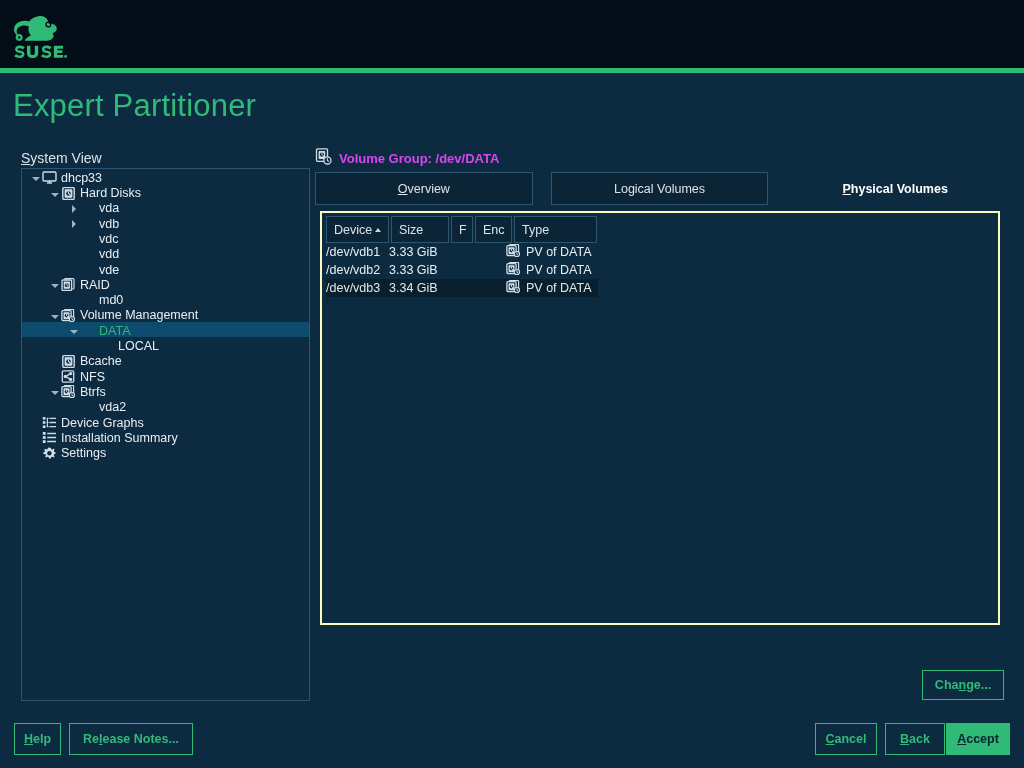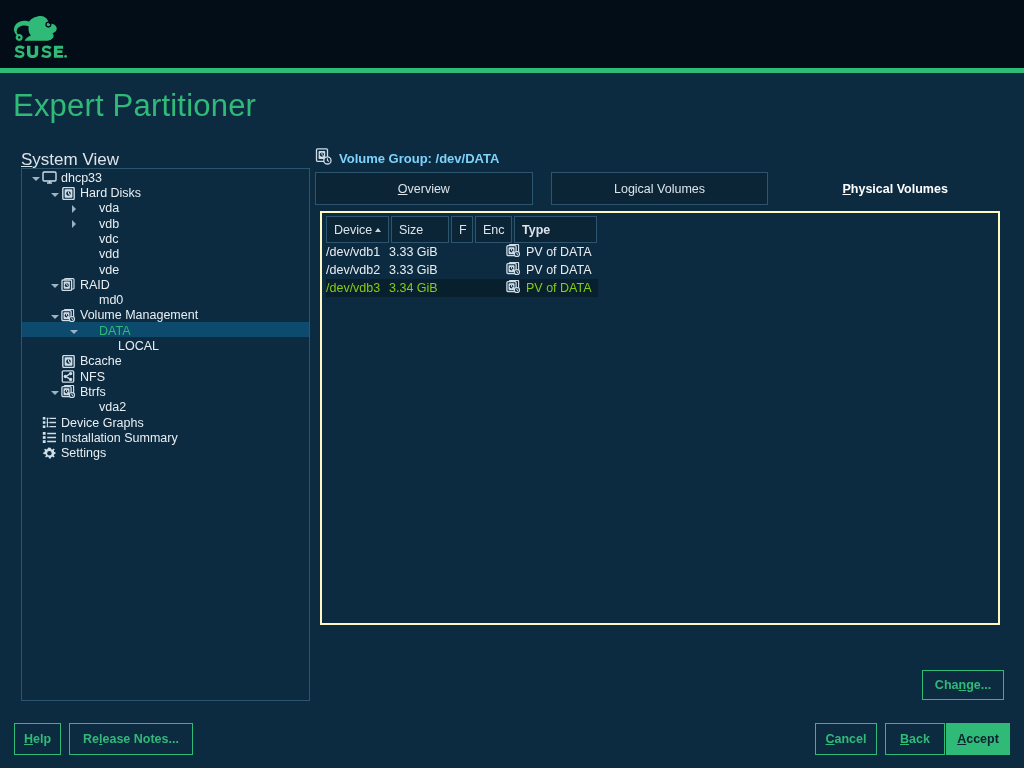--- a/index.html
+++ b/index.html
@@ -36,21 +36,21 @@
     position: absolute; left: 13px; top: 88px;
     font-size: 31px; font-weight: 400;
     color: #30ba78;
     letter-spacing: .2px;
     white-space: nowrap;
   }
 
   
   #system-view-label {
     position: absolute; left: 21px; top: 150px;
-    font-size: 17px; color: #dbe4ea;
+    font-size: 14px; color: #dbe4ea;
   }
   #tree-panel {
     position: absolute; left: 21px; top: 168px;
     width: 289px; height: 533px;
     border: 1px solid #2c5570;
     background: #0d2b40;
     overflow: hidden;
   }
   .tree-row {
     position: relative;
@@ -91,21 +91,21 @@
     position: relative;
   }
   .tw-icon svg { display: block; }
   .tw-label { line-height: 1; }
 
   
   #vg-header {
     position: absolute; left: 315px; top: 148px;
     display: flex; align-items: center;
     font-size: 13px; font-weight: bold;
-    color: #7dd3fc;
+    color: #d946ef;
   }
   #vg-header .hdr-icon { margin-right: 7px; display: block; }
 
   #tabbar {
     position: absolute; left: 315px; top: 172px;
     width: 689px; height: 33px;
     display: flex;
     gap: 17px;
   }
   .tab {
@@ -163,21 +163,21 @@
     display: flex; align-items: center;
     height: 18px;
     width: 272px;
     margin-left: 4px;
     font-size: 12.5px;
     color: #e8eef2;
     white-space: nowrap;
   }
   .tr.selected {
     background: #081f2e;
-    color: #84cc16;
+    color: #e5e5e5;
   }
   .td-device { width: 63px; flex: 0 0 63px; }
   .td-size   { width: 58px; flex: 0 0 58px; }
   .td-f      { width: 22px; flex: 0 0 22px; }
   .td-enc    { width: 37px; flex: 0 0 37px; }
   .td-type   { flex: 1 1 auto; display: flex; align-items: center; }
   .td-type .ticon { margin-right: 5px; display: block; }
 
   #change-button {
     position: absolute; left: 922px; top: 670px;
@@ -469,21 +469,21 @@
       </div>
       <div class="th" style="width: 58px; flex: 0 0 58px;">
         <span>Size</span>
       </div>
       <div class="th" style="width: 22px; flex: 0 0 22px;">
         <span>F</span>
       </div>
       <div class="th" style="width: 37px; flex: 0 0 37px;">
         <span>Enc</span>
       </div>
-      <div class="th" style="width: 83px; flex: 0 0 83px; font-weight: bold;">
+      <div class="th" style="width: 83px; flex: 0 0 83px;">
         <span>Type</span>
       </div>
     </div>
   <div id="tbl-body">
       <div class="tr">
         <div class="td-device">/dev/vdb1</div>
         <div class="td-size">3.33 GiB</div>
         <div class="td-f"></div>
         <div class="td-enc"></div>
         <div class="td-type">

